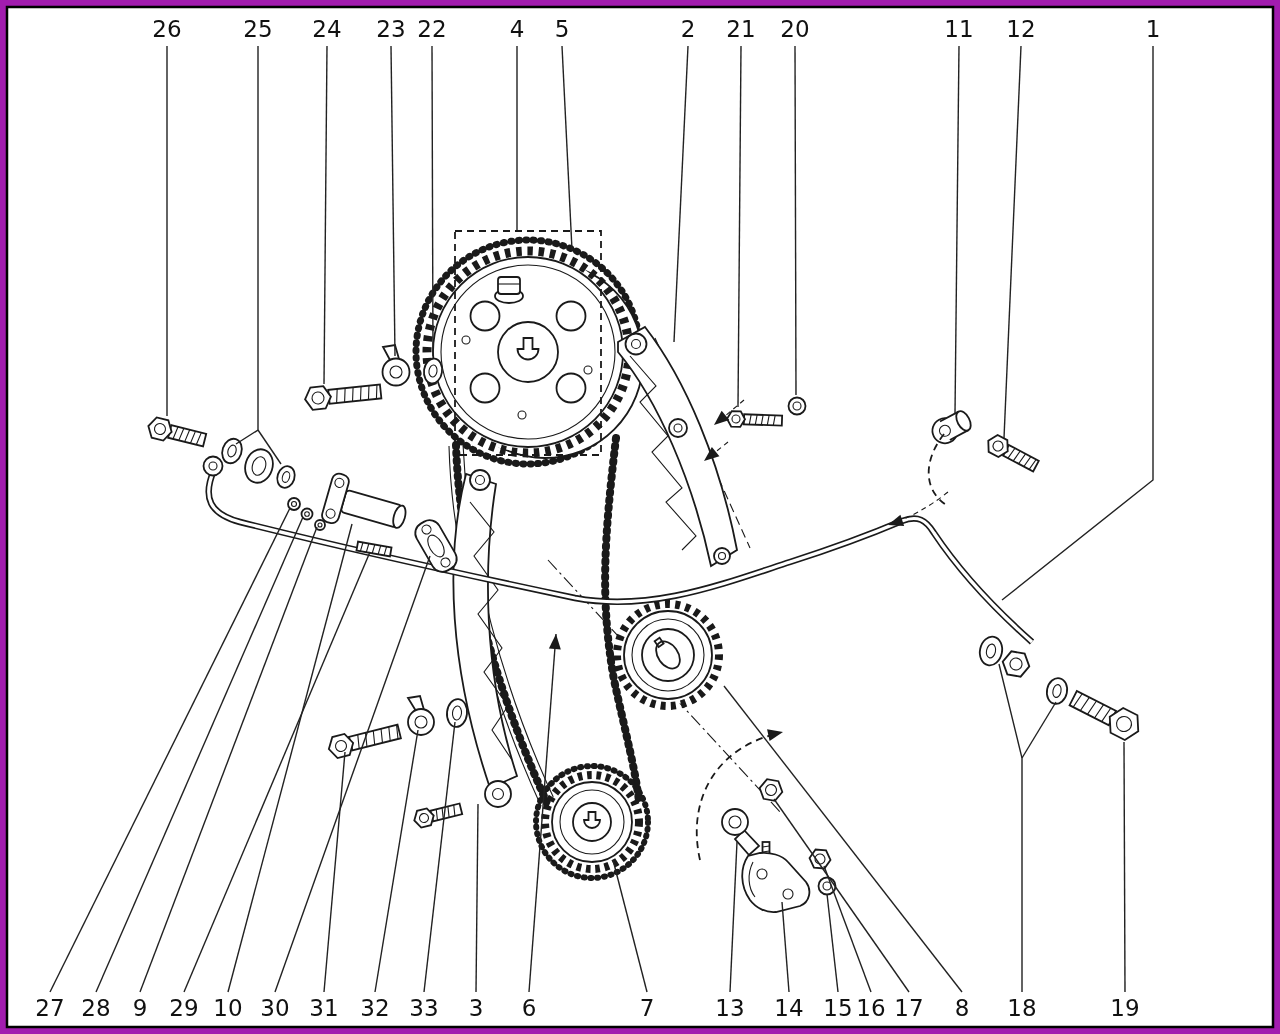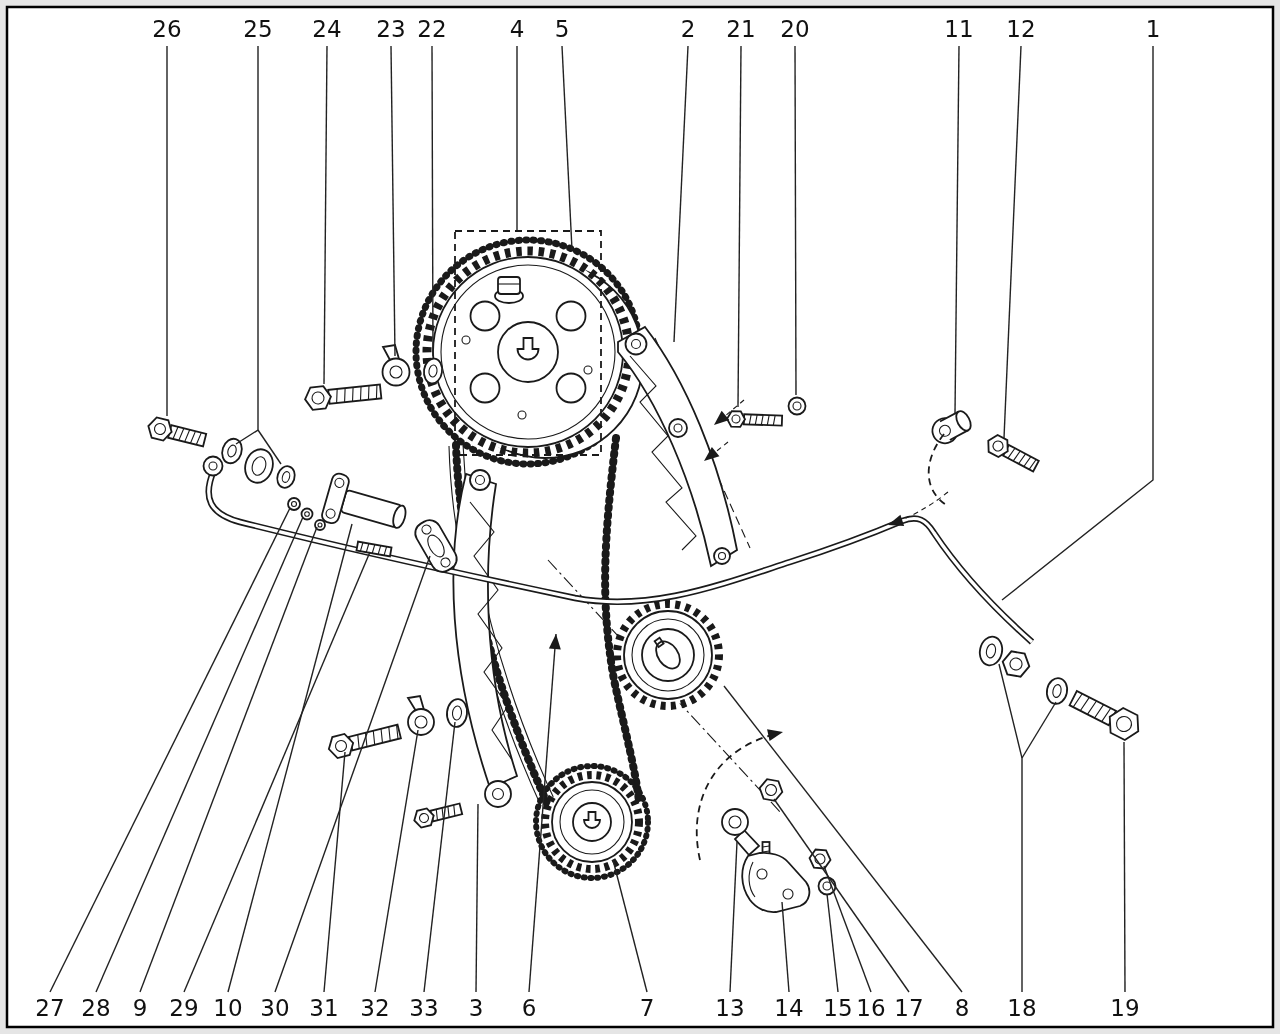--- a/index.html
+++ b/index.html
@@ -1,16 +1,16 @@
 <!DOCTYPE html>
 <html><head>
 <meta charset="utf-8">
 <style>
   html,body{margin:0;padding:0;background:#fff;}
-  .page{position:relative;width:1280px;height:1034px;background:#e5e5e5;overflow:hidden;
+  .page{position:relative;width:1280px;height:1034px;background:#a21caf;overflow:hidden;
         font-family:"DejaVu Sans",sans-serif;}
   svg{display:block;}
   .o{fill:#fff;stroke:#1a1a1a;stroke-width:1.8;}
   .s{fill:none;stroke:#1a1a1a;stroke-width:1.8;}
   .t{fill:none;stroke:#1a1a1a;stroke-width:1.1;}
   .teeth{fill:none;stroke:#1a1a1a;}
   .bead{fill:none;stroke:#1a1a1a;stroke-linecap:round;}
   .dashed{stroke-dasharray:7 5;}
   .dashdot{stroke-dasharray:13 4 2.5 4;}
   .leader{fill:none;stroke:#222;stroke-width:1.4;}

